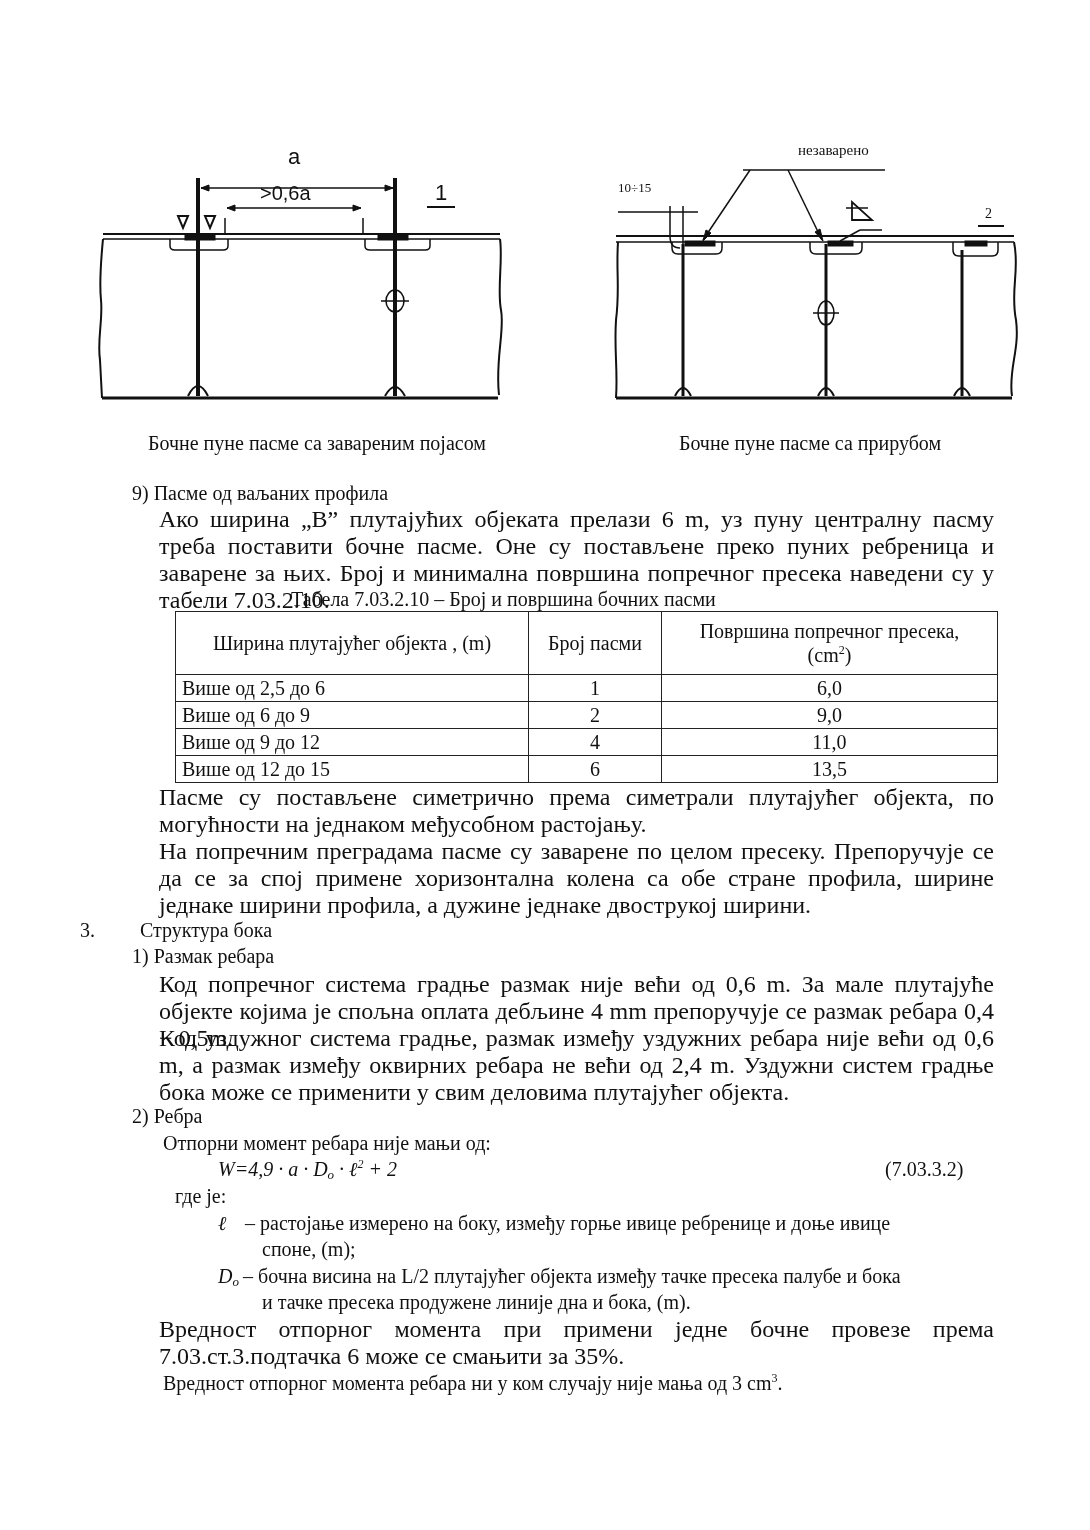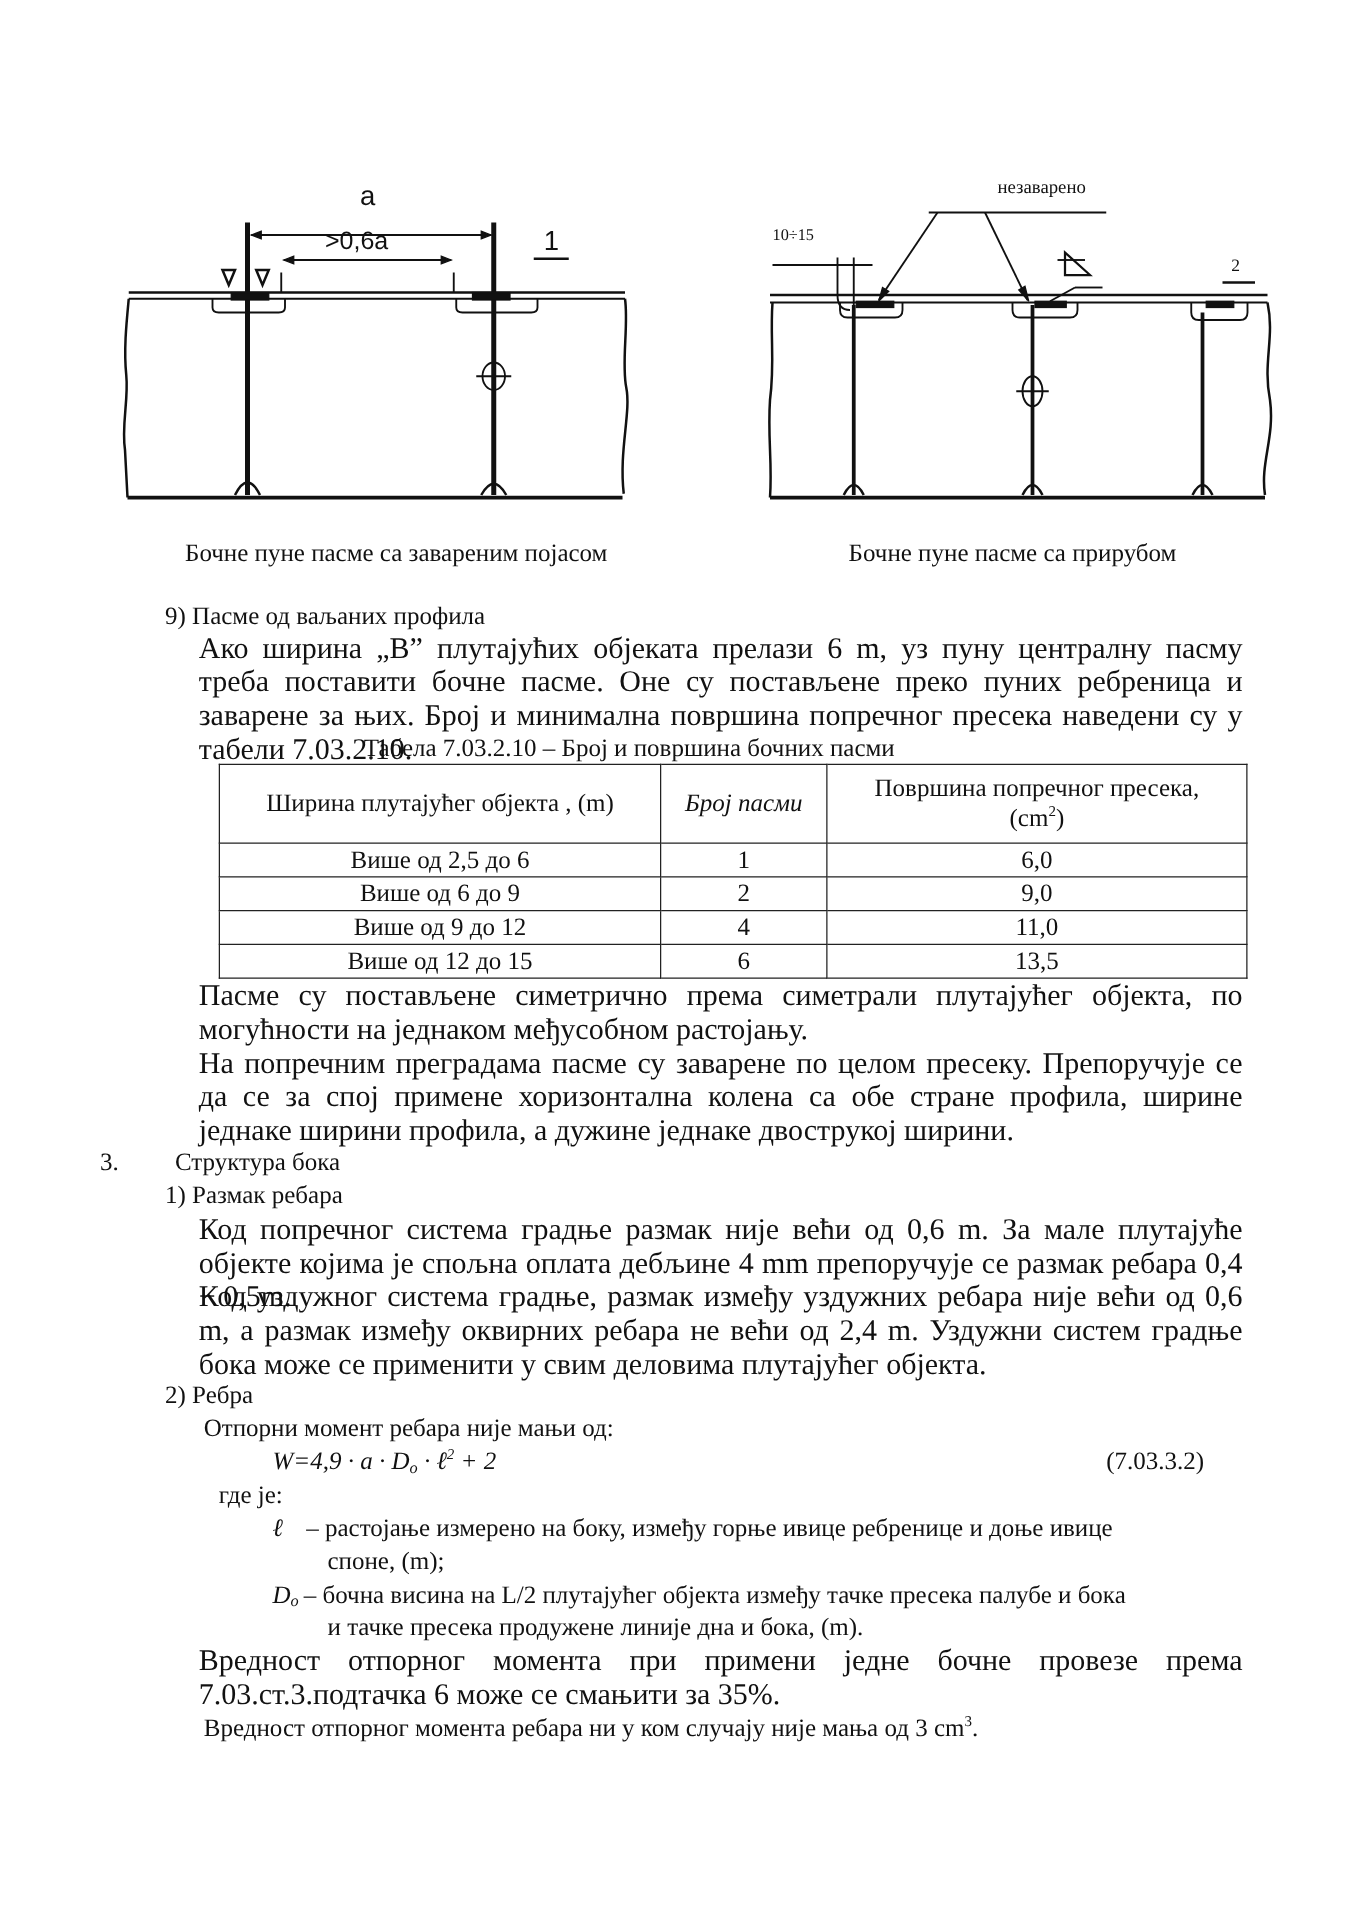--- a/index.html
+++ b/index.html
@@ -6,21 +6,21 @@
   body { width: 1090px; height: 1530px; position: relative; overflow: hidden;
          font-family: "Liberation Serif", serif; color: #111; font-size: 20px; }
   .abs { position: absolute; white-space: nowrap; }
   .fig { position: absolute; }
   .fig svg { display: block; }
   .caption { position: absolute; text-align: center; font-size: 20px; line-height: 24px; }
   .para { position: absolute; left: 159px; width: 835px; font-size: 24px; line-height: 27px;
           text-align: justify; white-space: normal; }
   table.data { position: absolute; left: 175px; top: 611px; width: 823px; border-collapse: collapse;
                font-size: 20px; }
-  table.data th, table.data td { border: 1.5px solid #222; padding: 0 6px; font-weight: normal; text-align: center; }
+  table.data th, table.data td { border: 1.5px solid #222; padding: 0 6px; font-weight: normal; }
   table.data th { height: 62px; line-height: 24px; text-align: center; }
   table.data td { height: 26px; line-height: 26px; }
   table.data td.c { text-align: center; }
   .it { font-style: italic; }
   sup { font-size: 12px; vertical-align: 8px; line-height: 0; }
   sub { font-size: 13px; vertical-align: -3px; line-height: 0; }
 </style>
 </head>
 <body>
 
@@ -130,21 +130,21 @@
 </div>
 
 <div class="abs" style="left:132px; top:481px; line-height:24px;">9) Пасме од ваљаних профила</div>
 <div class="para" style="top:506px;">Ако ширина „B” плутајућих објеката прелази 6 m, уз пуну централну пасму треба поставити бочне пасме. Оне су постављене преко пуних ребреница и заварене за њих. Број и минимална површина попречног пресека наведени су у табели 7.03.2.10.</div>
 <div class="abs" style="left:291px; top:587px; line-height:24px;">Табела 7.03.2.10 – Број и површина бочних пасми</div>
 
 <table class="data">
   <thead>
     <tr>
       <th style="width:340px;">Ширина плутајућег објекта , (m)</th>
-      <th style="width:120px;font-style:italic;">Број пасми</th>
+      <th style="width:120px;">Број пасми</th>
       <th>
         <span>Површина попречног пресека,</span><br>
         <span>(cm</span><sup>2</sup><span>)</span>
       </th>
     </tr>
   </thead>
   <tbody>
     <tr>
       <td>Више од 2,5 до 6</td>
       <td class="c">1</td>

